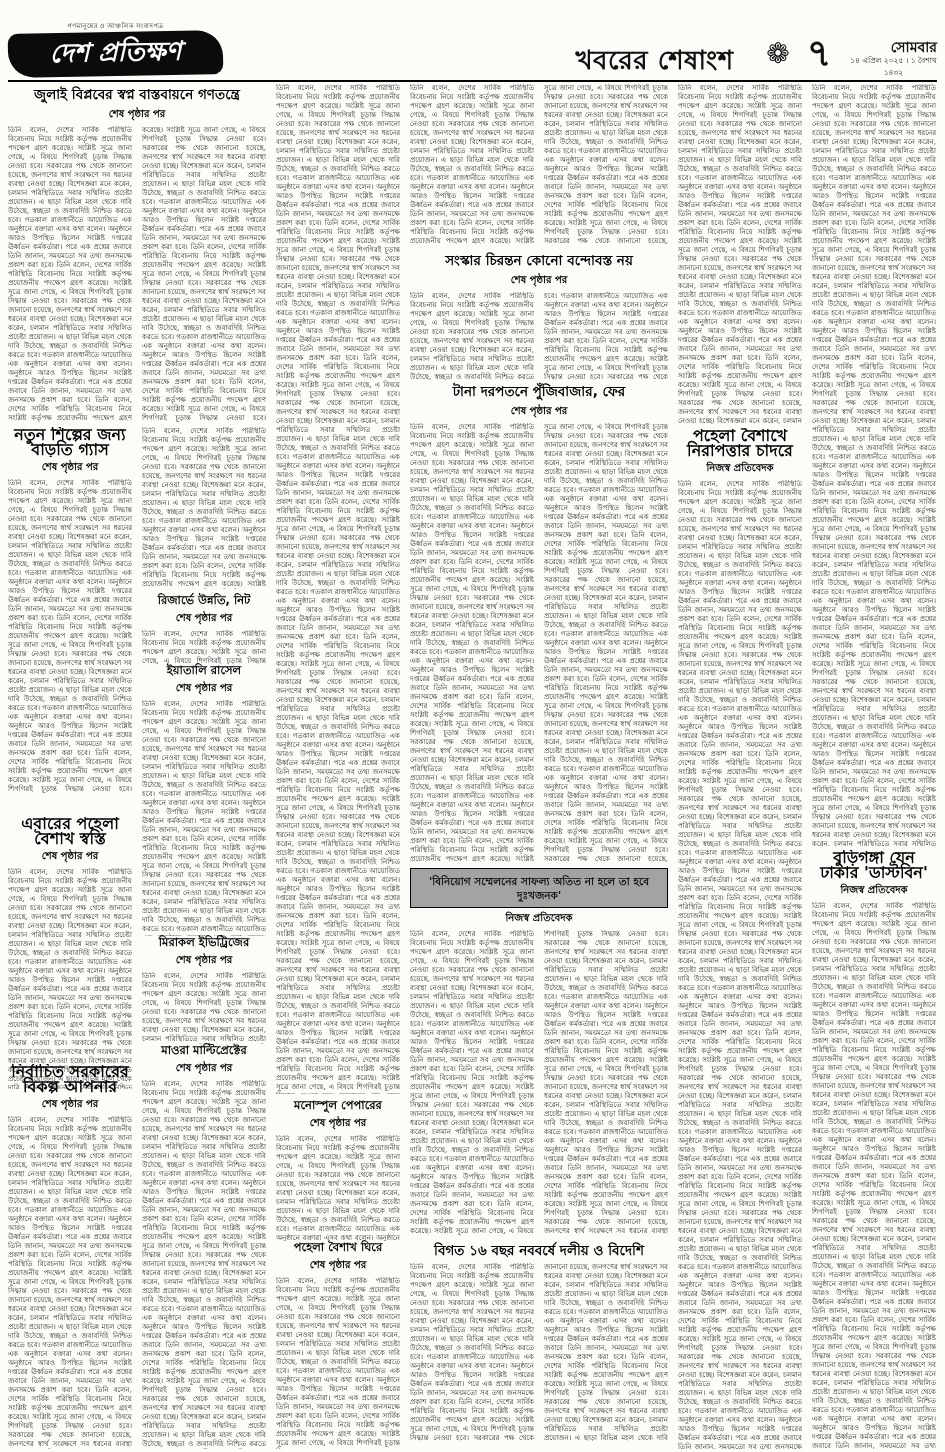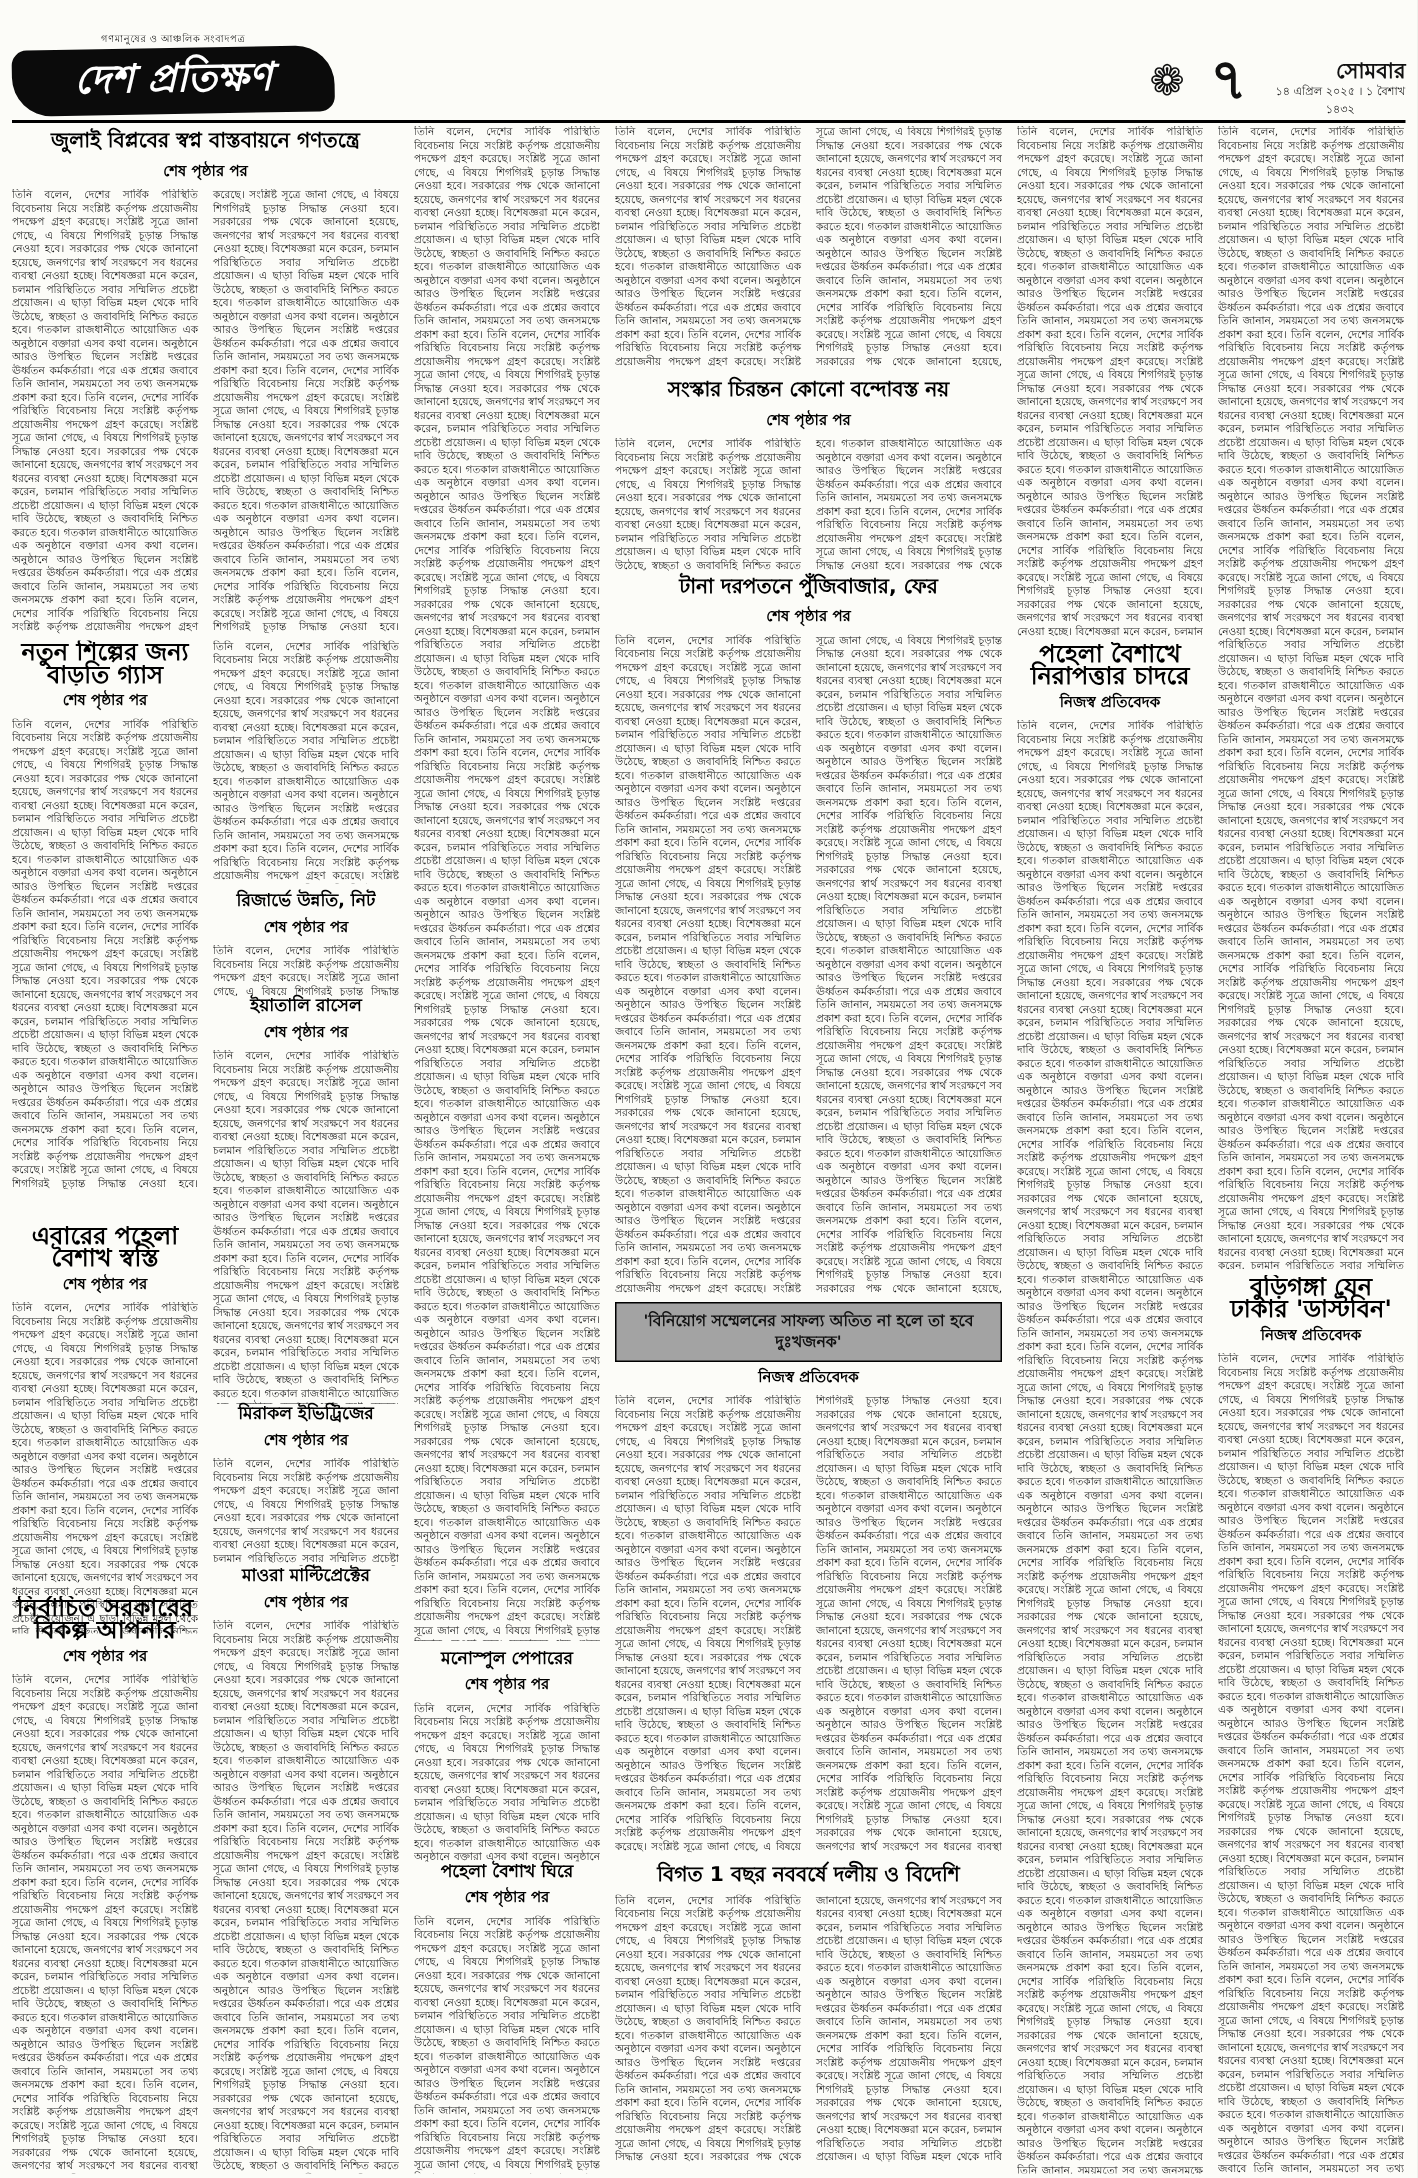--- a/index.html
+++ b/index.html
@@ -38,20 +38,21 @@
   .h-quote{font-size:10.5px;line-height:14px;max-height:28px;font-weight:700;text-align:center;overflow:hidden;}
 </style>
 </head>
 <body>
 
 <div class="page">
 
   <div class="abs tagline" style="left:8px;top:21px;width:215px;">গণমানুষের ও আঞ্চলিক সংবাদপত্র</div>
   <div class="abs masthead-band" style="left:8px;top:32px;width:215px;height:44px;">দেশ প্রতিক্ষণ</div>
 
+  <div class="abs section-title" style="left:552px;top:40px;width:205px;">খবরের শেষাংশ</div>
   <div class="abs ornament" style="left:760px;top:34px;width:36px;height:40px;">❁</div>
   <div class="abs pagenum" style="left:796px;top:30px;width:46px;height:46px;">৭</div>
   <div class="abs day" style="left:850px;top:36px;width:87px;">সোমবার</div>
   <div class="abs date" style="left:850px;top:55px;width:87px;">১৪ এপ্রিল ২০২৫ । ১ বৈশাখ ১৪৩২</div>
 
   <div class="abs header-rule" style="left:8px;top:80px;width:929px;"></div>
 
   <div class="abs" style="left:8px;top:84px;width:258px;">
     <div class="headline h-span">জুলাই বিপ্লবের স্বপ্ন বাস্তবায়নে গণতন্ত্রে</div>
     <div class="byline">শেষ পৃষ্ঠার পর</div>
@@ -132,21 +133,21 @@
 
   <div class="abs" style="left:410px;top:868px;width:258px;">
     <div class="quote-box">
       <div class="h-quote">'বিনিয়োগ সম্মেলনের সাফল্য অতিত না হলে তা হবে দুঃখজনক'</div>
     </div>
     <div class="byline">নিজস্ব প্রতিবেদক</div>
     <div class="body-text two-col" style="height:309px;">তিনি বলেন, দেশের সার্বিক পরিস্থিতি বিবেচনায় নিয়ে সংশ্লিষ্ট কর্তৃপক্ষ প্রয়োজনীয় পদক্ষেপ গ্রহণ করেছে। সংশ্লিষ্ট সূত্রে জানা গেছে, এ বিষয়ে শিগগিরই চূড়ান্ত সিদ্ধান্ত নেওয়া হবে। সরকারের পক্ষ থেকে জানানো হয়েছে, জনগণের স্বার্থ সংরক্ষণে সব ধরনের ব্যবস্থা নেওয়া হচ্ছে। বিশেষজ্ঞরা মনে করেন, চলমান পরিস্থিতিতে সবার সম্মিলিত প্রচেষ্টা প্রয়োজন। এ ছাড়া বিভিন্ন মহল থেকে দাবি উঠেছে, স্বচ্ছতা ও জবাবদিহি নিশ্চিত করতে হবে। গতকাল রাজধানীতে আয়োজিত এক অনুষ্ঠানে বক্তারা এসব কথা বলেন। অনুষ্ঠানে আরও উপস্থিত ছিলেন সংশ্লিষ্ট দপ্তরের ঊর্ধ্বতন কর্মকর্তারা। পরে এক প্রশ্নের জবাবে তিনি জানান, সময়মতো সব তথ্য জনসমক্ষে প্রকাশ করা হবে। তিনি বলেন, দেশের সার্বিক পরিস্থিতি বিবেচনায় নিয়ে সংশ্লিষ্ট কর্তৃপক্ষ প্রয়োজনীয় পদক্ষেপ গ্রহণ করেছে। সংশ্লিষ্ট সূত্রে জানা গেছে, এ বিষয়ে শিগগিরই চূড়ান্ত সিদ্ধান্ত নেওয়া হবে। সরকারের পক্ষ থেকে জানানো হয়েছে, জনগণের স্বার্থ সংরক্ষণে সব ধরনের ব্যবস্থা নেওয়া হচ্ছে। বিশেষজ্ঞরা মনে করেন, চলমান পরিস্থিতিতে সবার সম্মিলিত প্রচেষ্টা প্রয়োজন। এ ছাড়া বিভিন্ন মহল থেকে দাবি উঠেছে, স্বচ্ছতা ও জবাবদিহি নিশ্চিত করতে হবে। গতকাল রাজধানীতে আয়োজিত এক অনুষ্ঠানে বক্তারা এসব কথা বলেন। অনুষ্ঠানে আরও উপস্থিত ছিলেন সংশ্লিষ্ট দপ্তরের ঊর্ধ্বতন কর্মকর্তারা। পরে এক প্রশ্নের জবাবে তিনি জানান, সময়মতো সব তথ্য জনসমক্ষে প্রকাশ করা হবে। তিনি বলেন, দেশের সার্বিক পরিস্থিতি বিবেচনায় নিয়ে সংশ্লিষ্ট কর্তৃপক্ষ প্রয়োজনীয় পদক্ষেপ গ্রহণ করেছে। সংশ্লিষ্ট সূত্রে জানা গেছে, এ বিষয়ে শিগগিরই চূড়ান্ত সিদ্ধান্ত নেওয়া হবে। সরকারের পক্ষ থেকে জানানো হয়েছে, জনগণের স্বার্থ সংরক্ষণে সব ধরনের ব্যবস্থা নেওয়া হচ্ছে। বিশেষজ্ঞরা মনে করেন, চলমান পরিস্থিতিতে সবার সম্মিলিত প্রচেষ্টা প্রয়োজন। এ ছাড়া বিভিন্ন মহল থেকে দাবি উঠেছে, স্বচ্ছতা ও জবাবদিহি নিশ্চিত করতে হবে। গতকাল রাজধানীতে আয়োজিত এক অনুষ্ঠানে বক্তারা এসব কথা বলেন। অনুষ্ঠানে আরও উপস্থিত ছিলেন সংশ্লিষ্ট দপ্তরের ঊর্ধ্বতন কর্মকর্তারা। পরে এক প্রশ্নের জবাবে তিনি জানান, সময়মতো সব তথ্য জনসমক্ষে প্রকাশ করা হবে। তিনি বলেন, দেশের সার্বিক পরিস্থিতি বিবেচনায় নিয়ে সংশ্লিষ্ট কর্তৃপক্ষ প্রয়োজনীয় পদক্ষেপ গ্রহণ করেছে। সংশ্লিষ্ট সূত্রে জানা গেছে, এ বিষয়ে শিগগিরই চূড়ান্ত সিদ্ধান্ত নেওয়া হবে। সরকারের পক্ষ থেকে জানানো হয়েছে, জনগণের স্বার্থ সংরক্ষণে সব ধরনের ব্যবস্থা নেওয়া হচ্ছে। বিশেষজ্ঞরা মনে করেন, চলমান পরিস্থিতিতে সবার সম্মিলিত প্রচেষ্টা প্রয়োজন। এ ছাড়া বিভিন্ন মহল থেকে দাবি উঠেছে, স্বচ্ছতা ও জবাবদিহি নিশ্চিত করতে হবে। গতকাল রাজধানীতে আয়োজিত এক অনুষ্ঠানে বক্তারা এসব কথা বলেন। অনুষ্ঠানে আরও উপস্থিত ছিলেন সংশ্লিষ্ট দপ্তরের ঊর্ধ্বতন কর্মকর্তারা। পরে এক প্রশ্নের জবাবে তিনি জানান, সময়মতো সব তথ্য জনসমক্ষে প্রকাশ করা হবে। তিনি বলেন, দেশের সার্বিক পরিস্থিতি বিবেচনায় নিয়ে সংশ্লিষ্ট কর্তৃপক্ষ প্রয়োজনীয় পদক্ষেপ গ্রহণ করেছে। সংশ্লিষ্ট সূত্রে জানা গেছে, এ বিষয়ে শিগগিরই চূড়ান্ত সিদ্ধান্ত নেওয়া হবে। সরকারের পক্ষ থেকে জানানো হয়েছে, জনগণের স্বার্থ সংরক্ষণে সব ধরনের ব্যবস্থা নেওয়া হচ্ছে। বিশেষজ্ঞরা মনে করেন, চলমান পরিস্থিতিতে সবার সম্মিলিত প্রচেষ্টা প্রয়োজন। এ ছাড়া বিভিন্ন মহল থেকে দাবি উঠেছে, স্বচ্ছতা ও জবাবদিহি নিশ্চিত করতে হবে। গতকাল রাজধানীতে আয়োজিত এক অনুষ্ঠানে বক্তারা এসব কথা বলেন। অনুষ্ঠানে আরও উপস্থিত ছিলেন সংশ্লিষ্ট দপ্তরের ঊর্ধ্বতন কর্মকর্তারা। পরে এক প্রশ্নের জবাবে তিনি জানান, সময়মতো সব তথ্য জনসমক্ষে প্রকাশ করা হবে। তিনি বলেন, দেশের সার্বিক পরিস্থিতি বিবেচনায় নিয়ে সংশ্লিষ্ট কর্তৃপক্ষ প্রয়োজনীয় পদক্ষেপ গ্রহণ করেছে। সংশ্লিষ্ট সূত্রে জানা গেছে, এ বিষয়ে শিগগিরই চূড়ান্ত সিদ্ধান্ত নেওয়া হবে। সরকারের পক্ষ থেকে জানানো হয়েছে, জনগণের স্বার্থ সংরক্ষণে সব ধরনের ব্যবস্থা নেওয়া হচ্ছে। বিশেষজ্ঞরা মনে করেন, চলমান পরিস্থিতিতে সবার সম্মিলিত প্রচেষ্টা প্রয়োজন। এ ছাড়া বিভিন্ন মহল থেকে দাবি উঠেছে, স্বচ্ছতা ও জবাবদিহি নিশ্চিত করতে হবে। গতকাল রাজধানীতে আয়োজিত এক অনুষ্ঠানে বক্তারা এসব কথা বলেন। অনুষ্ঠানে আরও উপস্থিত ছিলেন সংশ্লিষ্ট দপ্তরের ঊর্ধ্বতন কর্মকর্তারা। পরে এক প্রশ্নের জবাবে তিনি জানান, সময়মতো সব তথ্য জনসমক্ষে প্রকাশ করা হবে।</div>
   </div>
 
   <div class="abs" style="left:410px;top:1240px;width:258px;">
-    <div class="headline h-span" style="margin-bottom:3px;">বিগত 1 বছর নববর্ষে দলীয় ও বিদেশি</div>
+    <div class="headline h-span" style="margin-bottom:3px;">বিগত ১৬ বছর নববর্ষে দলীয় ও বিদেশি</div>
     <div class="body-text two-col" style="height:181px;">তিনি বলেন, দেশের সার্বিক পরিস্থিতি বিবেচনায় নিয়ে সংশ্লিষ্ট কর্তৃপক্ষ প্রয়োজনীয় পদক্ষেপ গ্রহণ করেছে। সংশ্লিষ্ট সূত্রে জানা গেছে, এ বিষয়ে শিগগিরই চূড়ান্ত সিদ্ধান্ত নেওয়া হবে। সরকারের পক্ষ থেকে জানানো হয়েছে, জনগণের স্বার্থ সংরক্ষণে সব ধরনের ব্যবস্থা নেওয়া হচ্ছে। বিশেষজ্ঞরা মনে করেন, চলমান পরিস্থিতিতে সবার সম্মিলিত প্রচেষ্টা প্রয়োজন। এ ছাড়া বিভিন্ন মহল থেকে দাবি উঠেছে, স্বচ্ছতা ও জবাবদিহি নিশ্চিত করতে হবে। গতকাল রাজধানীতে আয়োজিত এক অনুষ্ঠানে বক্তারা এসব কথা বলেন। অনুষ্ঠানে আরও উপস্থিত ছিলেন সংশ্লিষ্ট দপ্তরের ঊর্ধ্বতন কর্মকর্তারা। পরে এক প্রশ্নের জবাবে তিনি জানান, সময়মতো সব তথ্য জনসমক্ষে প্রকাশ করা হবে। তিনি বলেন, দেশের সার্বিক পরিস্থিতি বিবেচনায় নিয়ে সংশ্লিষ্ট কর্তৃপক্ষ প্রয়োজনীয় পদক্ষেপ গ্রহণ করেছে। সংশ্লিষ্ট সূত্রে জানা গেছে, এ বিষয়ে শিগগিরই চূড়ান্ত সিদ্ধান্ত নেওয়া হবে। সরকারের পক্ষ থেকে জানানো হয়েছে, জনগণের স্বার্থ সংরক্ষণে সব ধরনের ব্যবস্থা নেওয়া হচ্ছে। বিশেষজ্ঞরা মনে করেন, চলমান পরিস্থিতিতে সবার সম্মিলিত প্রচেষ্টা প্রয়োজন। এ ছাড়া বিভিন্ন মহল থেকে দাবি উঠেছে, স্বচ্ছতা ও জবাবদিহি নিশ্চিত করতে হবে। গতকাল রাজধানীতে আয়োজিত এক অনুষ্ঠানে বক্তারা এসব কথা বলেন। অনুষ্ঠানে আরও উপস্থিত ছিলেন সংশ্লিষ্ট দপ্তরের ঊর্ধ্বতন কর্মকর্তারা। পরে এক প্রশ্নের জবাবে তিনি জানান, সময়মতো সব তথ্য জনসমক্ষে প্রকাশ করা হবে। তিনি বলেন, দেশের সার্বিক পরিস্থিতি বিবেচনায় নিয়ে সংশ্লিষ্ট কর্তৃপক্ষ প্রয়োজনীয় পদক্ষেপ গ্রহণ করেছে। সংশ্লিষ্ট সূত্রে জানা গেছে, এ বিষয়ে শিগগিরই চূড়ান্ত সিদ্ধান্ত নেওয়া হবে। সরকারের পক্ষ থেকে জানানো হয়েছে, জনগণের স্বার্থ সংরক্ষণে সব ধরনের ব্যবস্থা নেওয়া হচ্ছে। বিশেষজ্ঞরা মনে করেন, চলমান পরিস্থিতিতে সবার সম্মিলিত প্রচেষ্টা প্রয়োজন। এ ছাড়া বিভিন্ন মহল থেকে দাবি উঠেছে, স্বচ্ছতা ও জবাবদিহি নিশ্চিত করতে হবে। গতকাল রাজধানীতে আয়োজিত এক অনুষ্ঠানে বক্তারা এসব কথা বলেন। অনুষ্ঠানে আরও উপস্থিত ছিলেন সংশ্লিষ্ট দপ্তরের ঊর্ধ্বতন কর্মকর্তারা। পরে এক প্রশ্নের জবাবে তিনি জানান, সময়মতো সব তথ্য জনসমক্ষে প্রকাশ করা হবে। তিনি বলেন, দেশের সার্বিক পরিস্থিতি বিবেচনায় নিয়ে সংশ্লিষ্ট কর্তৃপক্ষ প্রয়োজনীয় পদক্ষেপ গ্রহণ করেছে। সংশ্লিষ্ট সূত্রে জানা গেছে, এ বিষয়ে শিগগিরই চূড়ান্ত সিদ্ধান্ত নেওয়া হবে। সরকারের পক্ষ থেকে জানানো হয়েছে, জনগণের স্বার্থ সংরক্ষণে সব ধরনের ব্যবস্থা নেওয়া হচ্ছে। বিশেষজ্ঞরা মনে করেন, চলমান পরিস্থিতিতে সবার সম্মিলিত প্রচেষ্টা প্রয়োজন। এ ছাড়া বিভিন্ন মহল থেকে দাবি উঠেছে, স্বচ্ছতা ও জবাবদিহি নিশ্চিত করতে হবে। গতকাল রাজধানীতে আয়োজিত এক অনুষ্ঠানে বক্তারা এসব কথা বলেন। অনুষ্ঠানে আরও উপস্থিত ছিলেন সংশ্লিষ্ট দপ্তরের ঊর্ধ্বতন কর্মকর্তারা। পরে এক প্রশ্নের জবাবে তিনি জানান, সময়মতো সব তথ্য জনসমক্ষে প্রকাশ করা হবে।</div>
   </div>
 
   <div class="abs body-text" style="left:678px;top:84px;width:124px;height:340px;">তিনি বলেন, দেশের সার্বিক পরিস্থিতি বিবেচনায় নিয়ে সংশ্লিষ্ট কর্তৃপক্ষ প্রয়োজনীয় পদক্ষেপ গ্রহণ করেছে। সংশ্লিষ্ট সূত্রে জানা গেছে, এ বিষয়ে শিগগিরই চূড়ান্ত সিদ্ধান্ত নেওয়া হবে। সরকারের পক্ষ থেকে জানানো হয়েছে, জনগণের স্বার্থ সংরক্ষণে সব ধরনের ব্যবস্থা নেওয়া হচ্ছে। বিশেষজ্ঞরা মনে করেন, চলমান পরিস্থিতিতে সবার সম্মিলিত প্রচেষ্টা প্রয়োজন। এ ছাড়া বিভিন্ন মহল থেকে দাবি উঠেছে, স্বচ্ছতা ও জবাবদিহি নিশ্চিত করতে হবে। গতকাল রাজধানীতে আয়োজিত এক অনুষ্ঠানে বক্তারা এসব কথা বলেন। অনুষ্ঠানে আরও উপস্থিত ছিলেন সংশ্লিষ্ট দপ্তরের ঊর্ধ্বতন কর্মকর্তারা। পরে এক প্রশ্নের জবাবে তিনি জানান, সময়মতো সব তথ্য জনসমক্ষে প্রকাশ করা হবে। তিনি বলেন, দেশের সার্বিক পরিস্থিতি বিবেচনায় নিয়ে সংশ্লিষ্ট কর্তৃপক্ষ প্রয়োজনীয় পদক্ষেপ গ্রহণ করেছে। সংশ্লিষ্ট সূত্রে জানা গেছে, এ বিষয়ে শিগগিরই চূড়ান্ত সিদ্ধান্ত নেওয়া হবে। সরকারের পক্ষ থেকে জানানো হয়েছে, জনগণের স্বার্থ সংরক্ষণে সব ধরনের ব্যবস্থা নেওয়া হচ্ছে। বিশেষজ্ঞরা মনে করেন, চলমান পরিস্থিতিতে সবার সম্মিলিত প্রচেষ্টা প্রয়োজন। এ ছাড়া বিভিন্ন মহল থেকে দাবি উঠেছে, স্বচ্ছতা ও জবাবদিহি নিশ্চিত করতে হবে। গতকাল রাজধানীতে আয়োজিত এক অনুষ্ঠানে বক্তারা এসব কথা বলেন। অনুষ্ঠানে আরও উপস্থিত ছিলেন সংশ্লিষ্ট দপ্তরের ঊর্ধ্বতন কর্মকর্তারা। পরে এক প্রশ্নের জবাবে তিনি জানান, সময়মতো সব তথ্য জনসমক্ষে প্রকাশ করা হবে। তিনি বলেন, দেশের সার্বিক পরিস্থিতি বিবেচনায় নিয়ে সংশ্লিষ্ট কর্তৃপক্ষ প্রয়োজনীয় পদক্ষেপ গ্রহণ করেছে। সংশ্লিষ্ট সূত্রে জানা গেছে, এ বিষয়ে শিগগিরই চূড়ান্ত সিদ্ধান্ত নেওয়া হবে। সরকারের পক্ষ থেকে জানানো হয়েছে, জনগণের স্বার্থ সংরক্ষণে সব ধরনের ব্যবস্থা নেওয়া হচ্ছে। বিশেষজ্ঞরা মনে করেন, চলমান পরিস্থিতিতে সবার সম্মিলিত প্রচেষ্টা প্রয়োজন। এ ছাড়া বিভিন্ন মহল থেকে দাবি উঠেছে, স্বচ্ছতা ও জবাবদিহি নিশ্চিত করতে হবে। গতকাল রাজধানীতে আয়োজিত এক অনুষ্ঠানে বক্তারা এসব কথা বলেন। অনুষ্ঠানে আরও উপস্থিত ছিলেন সংশ্লিষ্ট দপ্তরের ঊর্ধ্বতন কর্মকর্তারা। পরে এক প্রশ্নের জবাবে তিনি জানান, সময়মতো সব তথ্য জনসমক্ষে প্রকাশ করা হবে। তিনি বলেন, দেশের সার্বিক পরিস্থিতি বিবেচনায় নিয়ে সংশ্লিষ্ট কর্তৃপক্ষ প্রয়োজনীয় পদক্ষেপ গ্রহণ করেছে। সংশ্লিষ্ট সূত্রে জানা গেছে, এ বিষয়ে শিগগিরই চূড়ান্ত সিদ্ধান্ত নেওয়া হবে। সরকারের পক্ষ থেকে জানানো হয়েছে, জনগণের স্বার্থ সংরক্ষণে সব ধরনের ব্যবস্থা নেওয়া হচ্ছে। বিশেষজ্ঞরা মনে করেন, চলমান পরিস্থিতিতে সবার সম্মিলিত প্রচেষ্টা প্রয়োজন। এ ছাড়া বিভিন্ন মহল থেকে দাবি উঠেছে, স্বচ্ছতা ও জবাবদিহি নিশ্চিত করতে হবে। গতকাল রাজধানীতে আয়োজিত এক অনুষ্ঠানে বক্তারা এসব কথা বলেন। অনুষ্ঠানে আরও উপস্থিত ছিলেন সংশ্লিষ্ট দপ্তরের ঊর্ধ্বতন কর্মকর্তারা। পরে এক প্রশ্নের জবাবে তিনি জানান, সময়মতো সব তথ্য জনসমক্ষে প্রকাশ করা হবে।</div>
 
   <div class="abs" style="left:678px;top:428px;width:124px;">
     <div class="headline h-col">পহেলা বৈশাখে নিরাপত্তার চাদরে মোড়া থাকবে সারা দেশ</div>
     <div class="byline">নিজস্ব প্রতিবেদক</div>
     <div class="body-text" style="height:969px;">তিনি বলেন, দেশের সার্বিক পরিস্থিতি বিবেচনায় নিয়ে সংশ্লিষ্ট কর্তৃপক্ষ প্রয়োজনীয় পদক্ষেপ গ্রহণ করেছে। সংশ্লিষ্ট সূত্রে জানা গেছে, এ বিষয়ে শিগগিরই চূড়ান্ত সিদ্ধান্ত নেওয়া হবে। সরকারের পক্ষ থেকে জানানো হয়েছে, জনগণের স্বার্থ সংরক্ষণে সব ধরনের ব্যবস্থা নেওয়া হচ্ছে। বিশেষজ্ঞরা মনে করেন, চলমান পরিস্থিতিতে সবার সম্মিলিত প্রচেষ্টা প্রয়োজন। এ ছাড়া বিভিন্ন মহল থেকে দাবি উঠেছে, স্বচ্ছতা ও জবাবদিহি নিশ্চিত করতে হবে। গতকাল রাজধানীতে আয়োজিত এক অনুষ্ঠানে বক্তারা এসব কথা বলেন। অনুষ্ঠানে আরও উপস্থিত ছিলেন সংশ্লিষ্ট দপ্তরের ঊর্ধ্বতন কর্মকর্তারা। পরে এক প্রশ্নের জবাবে তিনি জানান, সময়মতো সব তথ্য জনসমক্ষে প্রকাশ করা হবে। তিনি বলেন, দেশের সার্বিক পরিস্থিতি বিবেচনায় নিয়ে সংশ্লিষ্ট কর্তৃপক্ষ প্রয়োজনীয় পদক্ষেপ গ্রহণ করেছে। সংশ্লিষ্ট সূত্রে জানা গেছে, এ বিষয়ে শিগগিরই চূড়ান্ত সিদ্ধান্ত নেওয়া হবে। সরকারের পক্ষ থেকে জানানো হয়েছে, জনগণের স্বার্থ সংরক্ষণে সব ধরনের ব্যবস্থা নেওয়া হচ্ছে। বিশেষজ্ঞরা মনে করেন, চলমান পরিস্থিতিতে সবার সম্মিলিত প্রচেষ্টা প্রয়োজন। এ ছাড়া বিভিন্ন মহল থেকে দাবি উঠেছে, স্বচ্ছতা ও জবাবদিহি নিশ্চিত করতে হবে। গতকাল রাজধানীতে আয়োজিত এক অনুষ্ঠানে বক্তারা এসব কথা বলেন। অনুষ্ঠানে আরও উপস্থিত ছিলেন সংশ্লিষ্ট দপ্তরের ঊর্ধ্বতন কর্মকর্তারা। পরে এক প্রশ্নের জবাবে তিনি জানান, সময়মতো সব তথ্য জনসমক্ষে প্রকাশ করা হবে। তিনি বলেন, দেশের সার্বিক পরিস্থিতি বিবেচনায় নিয়ে সংশ্লিষ্ট কর্তৃপক্ষ প্রয়োজনীয় পদক্ষেপ গ্রহণ করেছে। সংশ্লিষ্ট সূত্রে জানা গেছে, এ বিষয়ে শিগগিরই চূড়ান্ত সিদ্ধান্ত নেওয়া হবে। সরকারের পক্ষ থেকে জানানো হয়েছে, জনগণের স্বার্থ সংরক্ষণে সব ধরনের ব্যবস্থা নেওয়া হচ্ছে। বিশেষজ্ঞরা মনে করেন, চলমান পরিস্থিতিতে সবার সম্মিলিত প্রচেষ্টা প্রয়োজন। এ ছাড়া বিভিন্ন মহল থেকে দাবি উঠেছে, স্বচ্ছতা ও জবাবদিহি নিশ্চিত করতে হবে। গতকাল রাজধানীতে আয়োজিত এক অনুষ্ঠানে বক্তারা এসব কথা বলেন। অনুষ্ঠানে আরও উপস্থিত ছিলেন সংশ্লিষ্ট দপ্তরের ঊর্ধ্বতন কর্মকর্তারা। পরে এক প্রশ্নের জবাবে তিনি জানান, সময়মতো সব তথ্য জনসমক্ষে প্রকাশ করা হবে। তিনি বলেন, দেশের সার্বিক পরিস্থিতি বিবেচনায় নিয়ে সংশ্লিষ্ট কর্তৃপক্ষ প্রয়োজনীয় পদক্ষেপ গ্রহণ করেছে। সংশ্লিষ্ট সূত্রে জানা গেছে, এ বিষয়ে শিগগিরই চূড়ান্ত সিদ্ধান্ত নেওয়া হবে। সরকারের পক্ষ থেকে জানানো হয়েছে, জনগণের স্বার্থ সংরক্ষণে সব ধরনের ব্যবস্থা নেওয়া হচ্ছে। বিশেষজ্ঞরা মনে করেন, চলমান পরিস্থিতিতে সবার সম্মিলিত প্রচেষ্টা প্রয়োজন। এ ছাড়া বিভিন্ন মহল থেকে দাবি উঠেছে, স্বচ্ছতা ও জবাবদিহি নিশ্চিত করতে হবে। গতকাল রাজধানীতে আয়োজিত এক অনুষ্ঠানে বক্তারা এসব কথা বলেন। অনুষ্ঠানে আরও উপস্থিত ছিলেন সংশ্লিষ্ট দপ্তরের ঊর্ধ্বতন কর্মকর্তারা। পরে এক প্রশ্নের জবাবে তিনি জানান, সময়মতো সব তথ্য জনসমক্ষে প্রকাশ করা হবে। তিনি বলেন, দেশের সার্বিক পরিস্থিতি বিবেচনায় নিয়ে সংশ্লিষ্ট কর্তৃপক্ষ প্রয়োজনীয় পদক্ষেপ গ্রহণ করেছে। সংশ্লিষ্ট সূত্রে জানা গেছে, এ বিষয়ে শিগগিরই চূড়ান্ত সিদ্ধান্ত নেওয়া হবে। সরকারের পক্ষ থেকে জানানো হয়েছে, জনগণের স্বার্থ সংরক্ষণে সব ধরনের ব্যবস্থা নেওয়া হচ্ছে। বিশেষজ্ঞরা মনে করেন, চলমান পরিস্থিতিতে সবার সম্মিলিত প্রচেষ্টা প্রয়োজন। এ ছাড়া বিভিন্ন মহল থেকে দাবি উঠেছে, স্বচ্ছতা ও জবাবদিহি নিশ্চিত করতে হবে। গতকাল রাজধানীতে আয়োজিত এক অনুষ্ঠানে বক্তারা এসব কথা বলেন। অনুষ্ঠানে আরও উপস্থিত ছিলেন সংশ্লিষ্ট দপ্তরের ঊর্ধ্বতন কর্মকর্তারা। পরে এক প্রশ্নের জবাবে তিনি জানান, সময়মতো সব তথ্য জনসমক্ষে প্রকাশ করা হবে। তিনি বলেন, দেশের সার্বিক পরিস্থিতি বিবেচনায় নিয়ে সংশ্লিষ্ট কর্তৃপক্ষ প্রয়োজনীয় পদক্ষেপ গ্রহণ করেছে। সংশ্লিষ্ট সূত্রে জানা গেছে, এ বিষয়ে শিগগিরই চূড়ান্ত সিদ্ধান্ত নেওয়া হবে। সরকারের পক্ষ থেকে জানানো হয়েছে, জনগণের স্বার্থ সংরক্ষণে সব ধরনের ব্যবস্থা নেওয়া হচ্ছে। বিশেষজ্ঞরা মনে করেন, চলমান পরিস্থিতিতে সবার সম্মিলিত প্রচেষ্টা প্রয়োজন। এ ছাড়া বিভিন্ন মহল থেকে দাবি উঠেছে, স্বচ্ছতা ও জবাবদিহি নিশ্চিত করতে হবে। গতকাল রাজধানীতে আয়োজিত এক অনুষ্ঠানে বক্তারা এসব কথা বলেন। অনুষ্ঠানে আরও উপস্থিত ছিলেন সংশ্লিষ্ট দপ্তরের ঊর্ধ্বতন কর্মকর্তারা। পরে এক প্রশ্নের জবাবে তিনি জানান, সময়মতো সব তথ্য জনসমক্ষে প্রকাশ করা হবে। তিনি বলেন, দেশের সার্বিক পরিস্থিতি বিবেচনায় নিয়ে সংশ্লিষ্ট কর্তৃপক্ষ প্রয়োজনীয় পদক্ষেপ গ্রহণ করেছে। সংশ্লিষ্ট সূত্রে জানা গেছে, এ বিষয়ে শিগগিরই চূড়ান্ত সিদ্ধান্ত নেওয়া হবে। সরকারের পক্ষ থেকে জানানো হয়েছে, জনগণের স্বার্থ সংরক্ষণে সব ধরনের ব্যবস্থা নেওয়া হচ্ছে। বিশেষজ্ঞরা মনে করেন, চলমান পরিস্থিতিতে সবার সম্মিলিত প্রচেষ্টা প্রয়োজন। এ ছাড়া বিভিন্ন মহল থেকে দাবি উঠেছে, স্বচ্ছতা ও জবাবদিহি নিশ্চিত করতে হবে। গতকাল রাজধানীতে আয়োজিত এক অনুষ্ঠানে বক্তারা এসব কথা বলেন। অনুষ্ঠানে আরও উপস্থিত ছিলেন সংশ্লিষ্ট দপ্তরের ঊর্ধ্বতন কর্মকর্তারা। পরে এক প্রশ্নের জবাবে তিনি জানান, সময়মতো সব তথ্য জনসমক্ষে প্রকাশ করা হবে। তিনি বলেন, দেশের সার্বিক পরিস্থিতি বিবেচনায় নিয়ে সংশ্লিষ্ট কর্তৃপক্ষ প্রয়োজনীয় পদক্ষেপ গ্রহণ করেছে। সংশ্লিষ্ট সূত্রে জানা গেছে, এ বিষয়ে শিগগিরই চূড়ান্ত সিদ্ধান্ত নেওয়া হবে। সরকারের পক্ষ থেকে জানানো হয়েছে, জনগণের স্বার্থ সংরক্ষণে সব ধরনের ব্যবস্থা নেওয়া হচ্ছে। বিশেষজ্ঞরা মনে করেন, চলমান পরিস্থিতিতে সবার সম্মিলিত প্রচেষ্টা প্রয়োজন। এ ছাড়া বিভিন্ন মহল থেকে দাবি উঠেছে, স্বচ্ছতা ও জবাবদিহি নিশ্চিত করতে হবে। গতকাল রাজধানীতে আয়োজিত এক অনুষ্ঠানে বক্তারা এসব কথা বলেন। অনুষ্ঠানে আরও উপস্থিত ছিলেন সংশ্লিষ্ট দপ্তরের ঊর্ধ্বতন কর্মকর্তারা। পরে এক প্রশ্নের জবাবে তিনি জানান, সময়মতো সব তথ্য জনসমক্ষে প্রকাশ করা হবে। তিনি বলেন, দেশের সার্বিক পরিস্থিতি বিবেচনায় নিয়ে সংশ্লিষ্ট কর্তৃপক্ষ প্রয়োজনীয় পদক্ষেপ গ্রহণ করেছে। সংশ্লিষ্ট সূত্রে জানা গেছে, এ বিষয়ে শিগগিরই চূড়ান্ত সিদ্ধান্ত নেওয়া হবে। সরকারের পক্ষ থেকে জানানো হয়েছে, জনগণের স্বার্থ সংরক্ষণে সব ধরনের ব্যবস্থা নেওয়া হচ্ছে। বিশেষজ্ঞরা মনে করেন, চলমান পরিস্থিতিতে সবার সম্মিলিত প্রচেষ্টা প্রয়োজন। এ ছাড়া বিভিন্ন মহল থেকে দাবি উঠেছে, স্বচ্ছতা ও জবাবদিহি নিশ্চিত করতে হবে। গতকাল রাজধানীতে আয়োজিত এক অনুষ্ঠানে বক্তারা এসব কথা বলেন। অনুষ্ঠানে আরও উপস্থিত ছিলেন সংশ্লিষ্ট দপ্তরের ঊর্ধ্বতন কর্মকর্তারা। পরে এক প্রশ্নের জবাবে তিনি জানান, সময়মতো সব তথ্য জনসমক্ষে প্রকাশ করা হবে।</div>
   </div>

